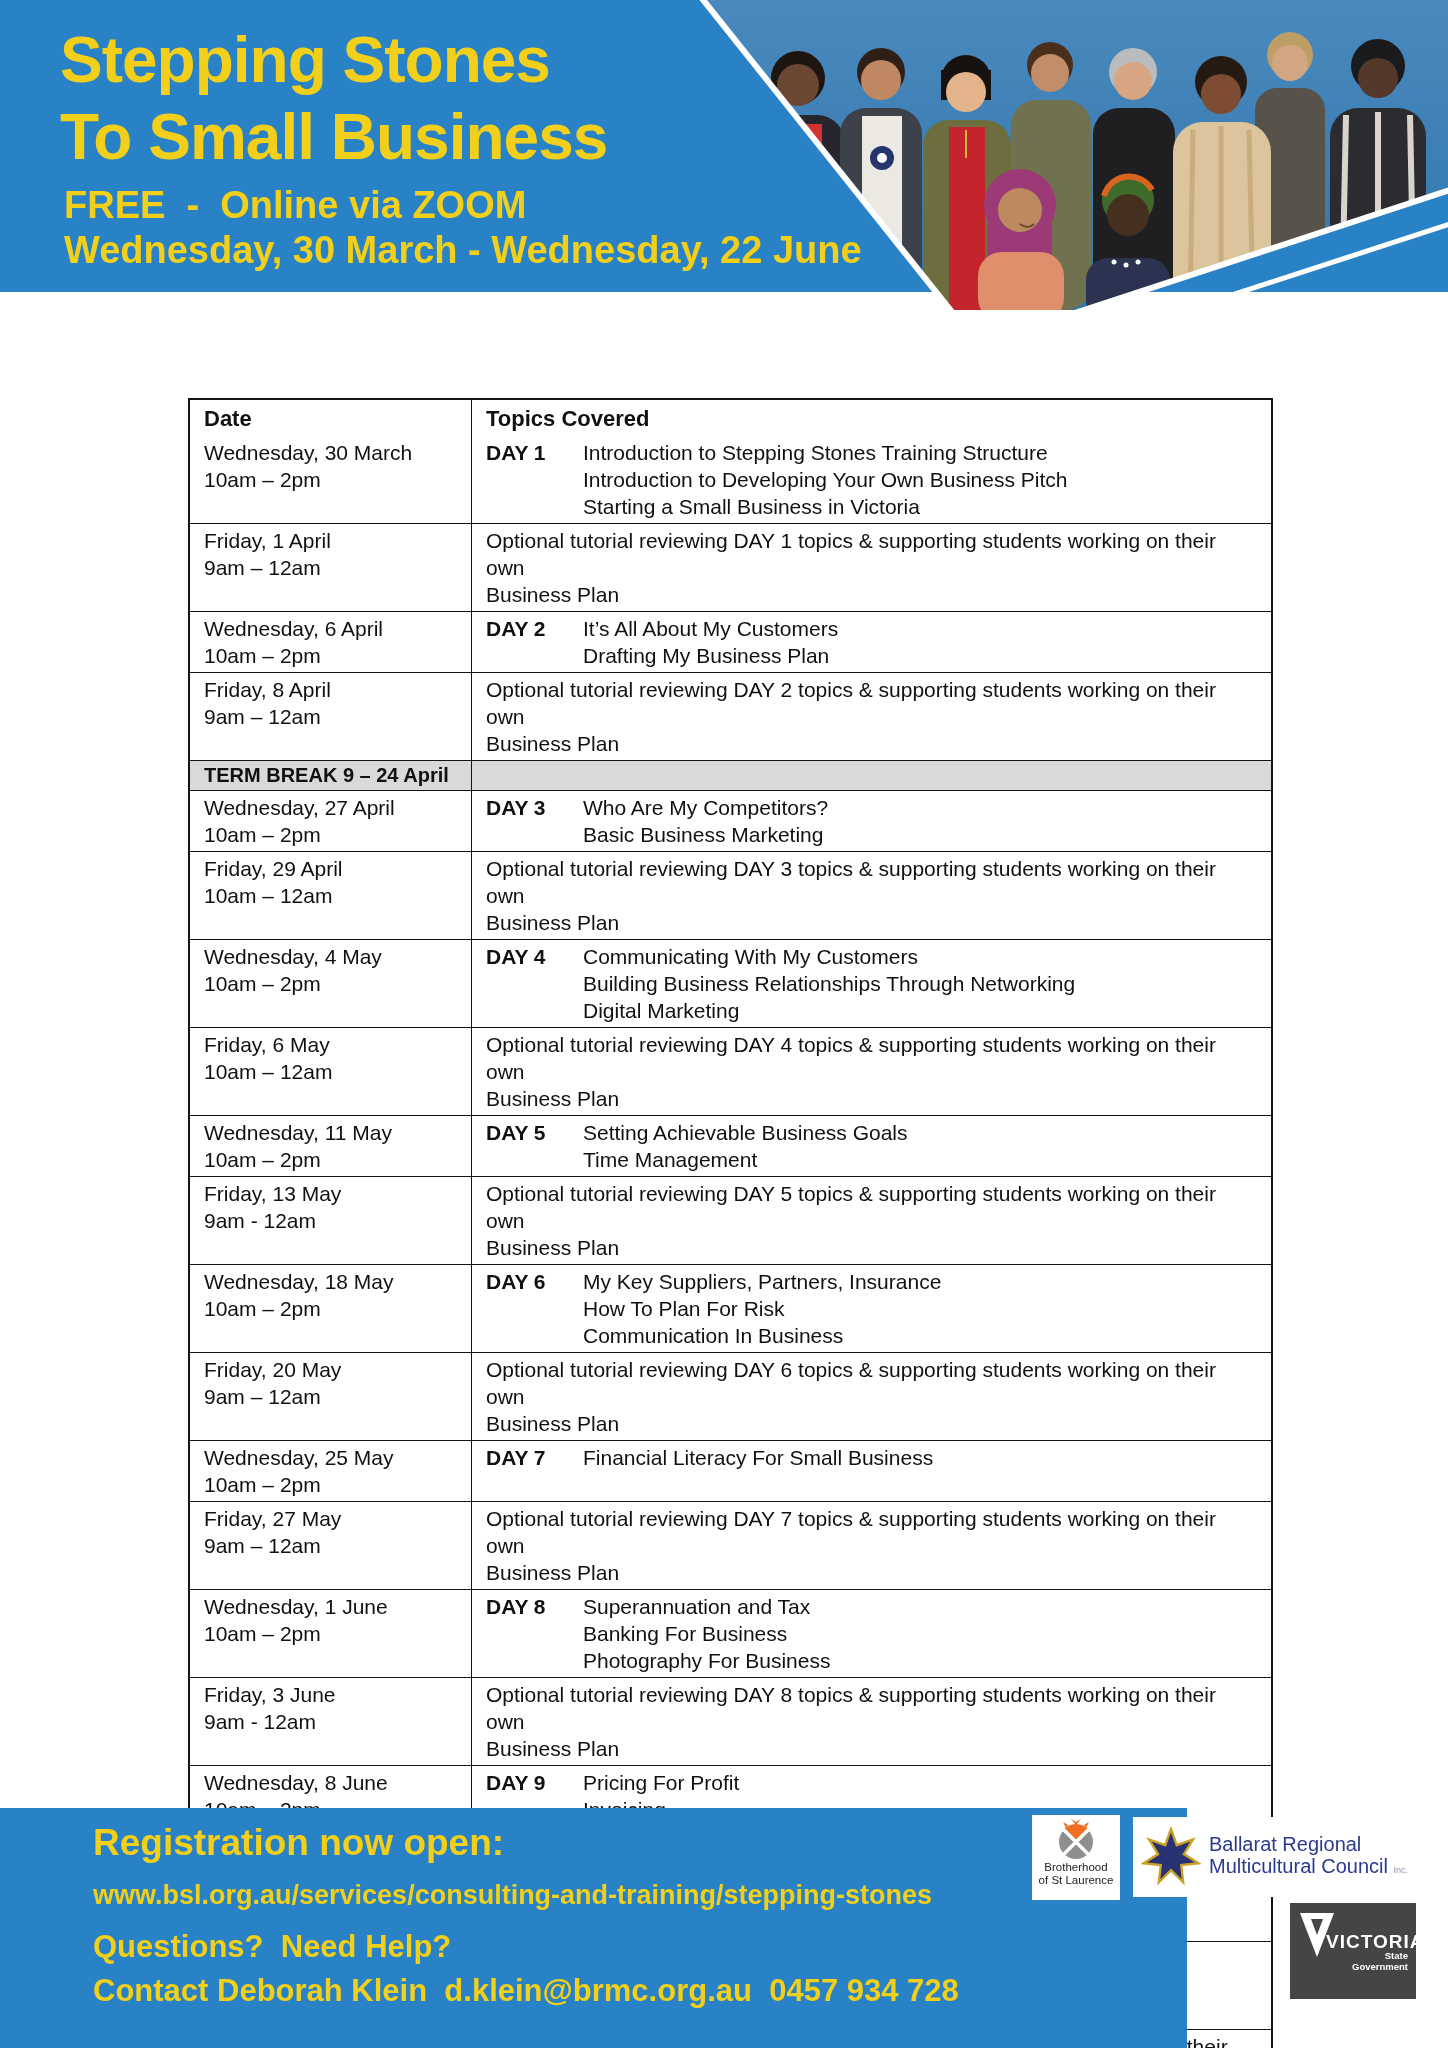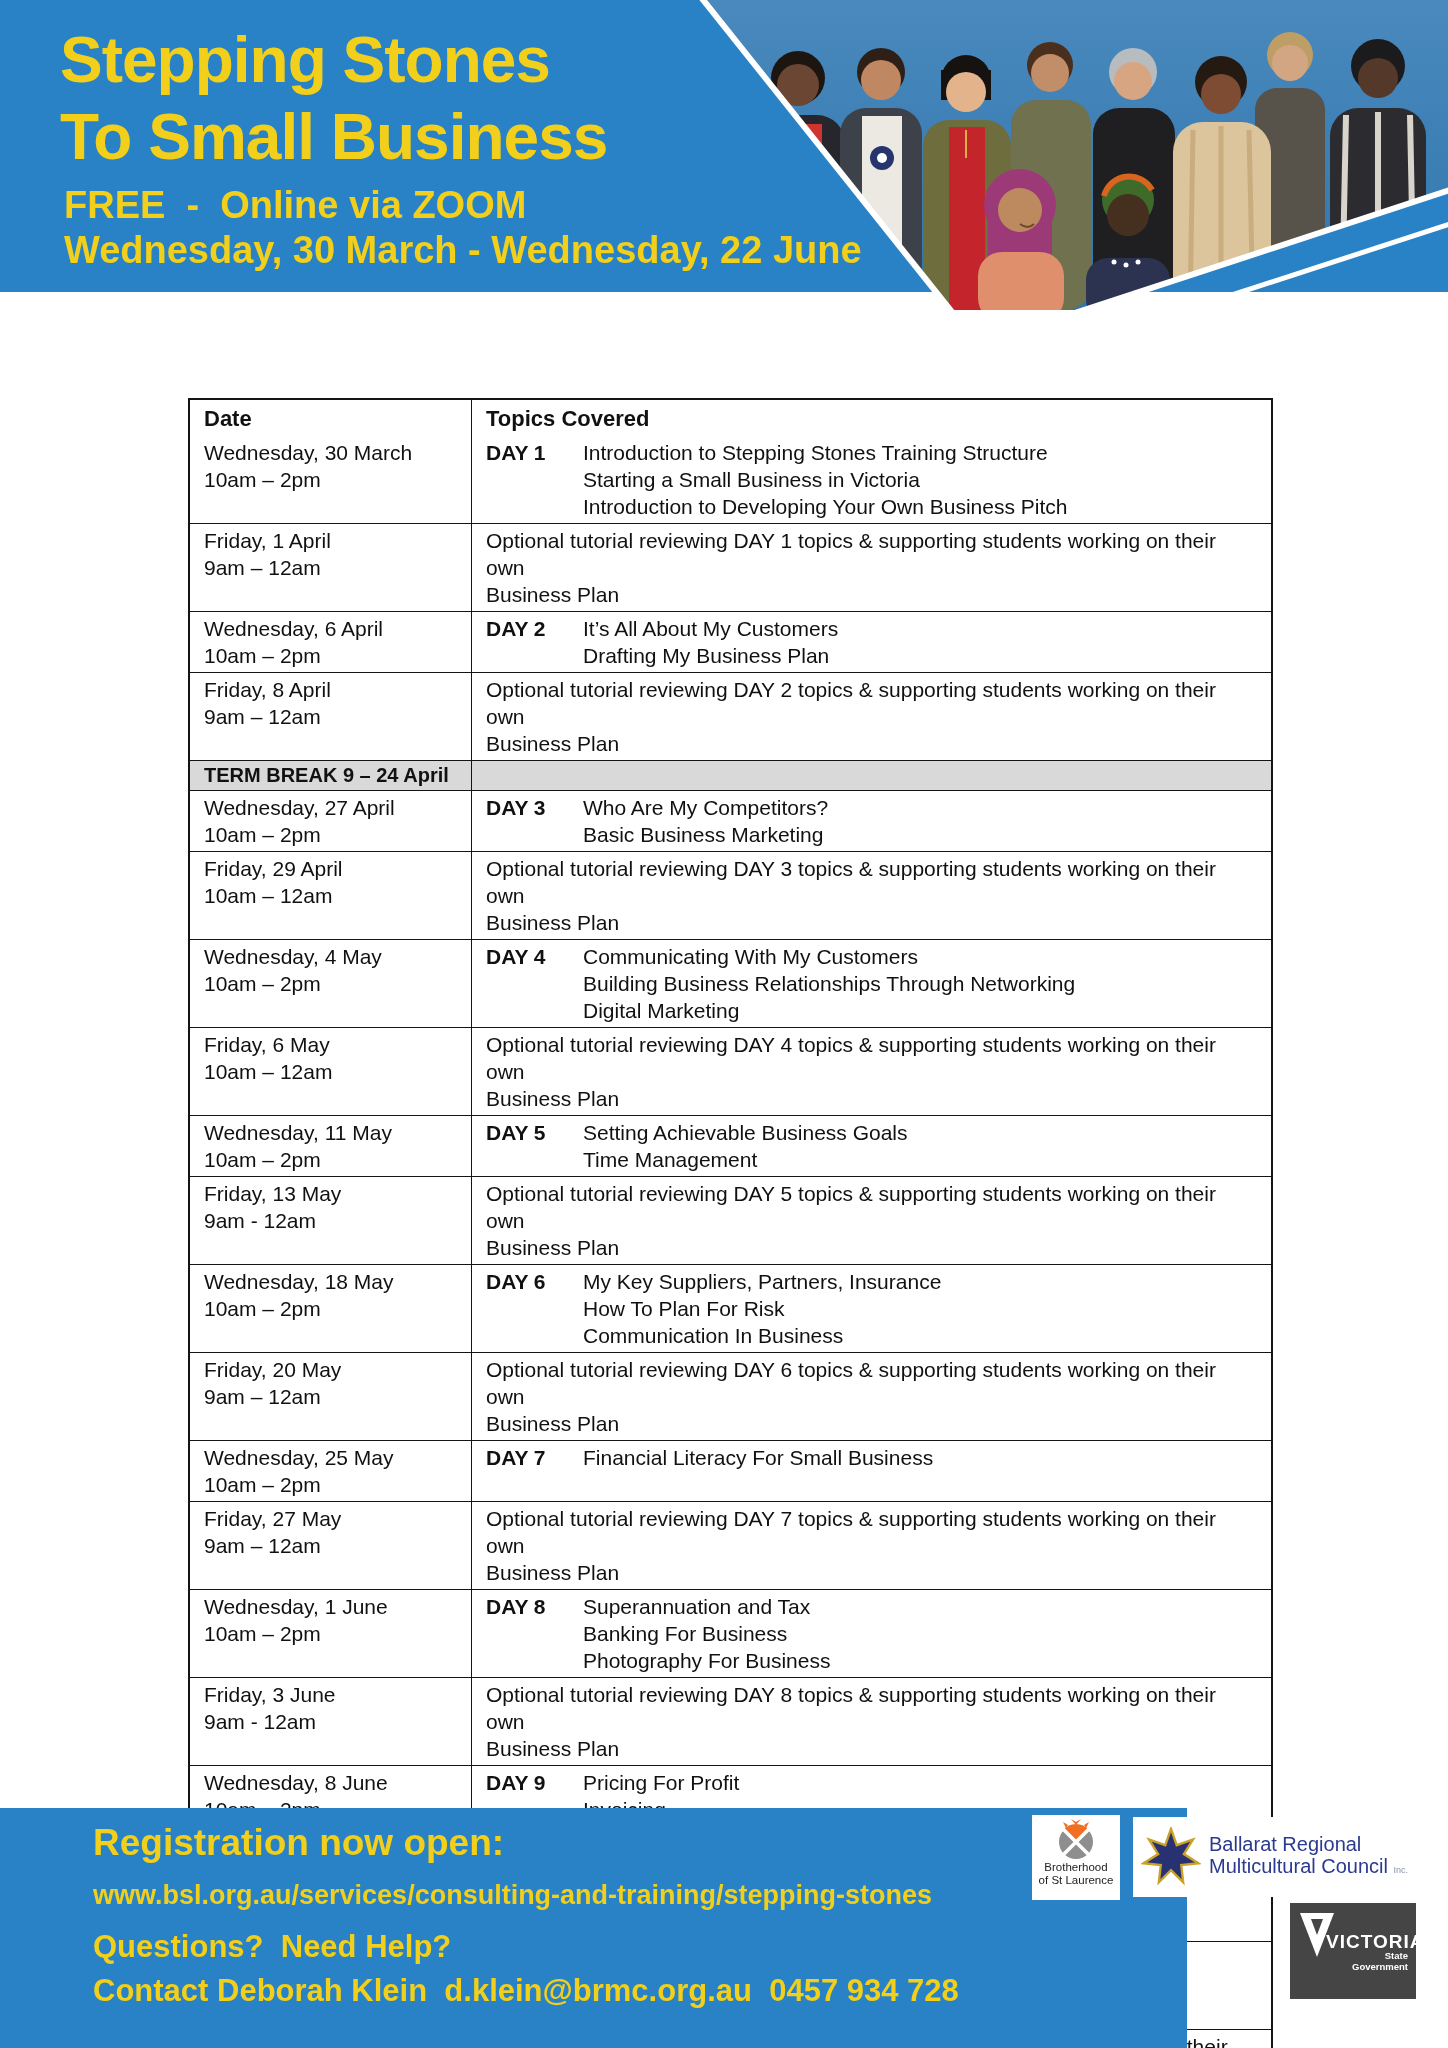--- a/index.html
+++ b/index.html
@@ -164,22 +164,22 @@
     <div id="rows-container">
         <div class="trow">
           <div class="c1">
             <div class="pre">Wednesday, 30 March</div>
             <div class="pre">10am – 2pm</div>
           </div>
           <div class="c2 daycell">
             <div class="day-label">DAY 1</div>
             <div class="topics">
               <div class="pre topic-line">Introduction to Stepping Stones Training Structure</div>
+              <div class="pre topic-line">Introduction to Developing Your Own Business Pitch</div>
               <div class="pre topic-line">Starting a Small Business in Victoria</div>
-              <div class="pre topic-line">Introduction to Developing Your Own Business Pitch</div>
             </div>
           </div>
         </div>
         <div class="trow">
           <div class="c1">
             <div class="pre">Friday, 1 April</div>
             <div class="pre">9am – 12am</div>
           </div>
           <div class="c2">
             <div class="pre">Optional tutorial reviewing DAY 1 topics &amp; supporting students working on their own</div>

